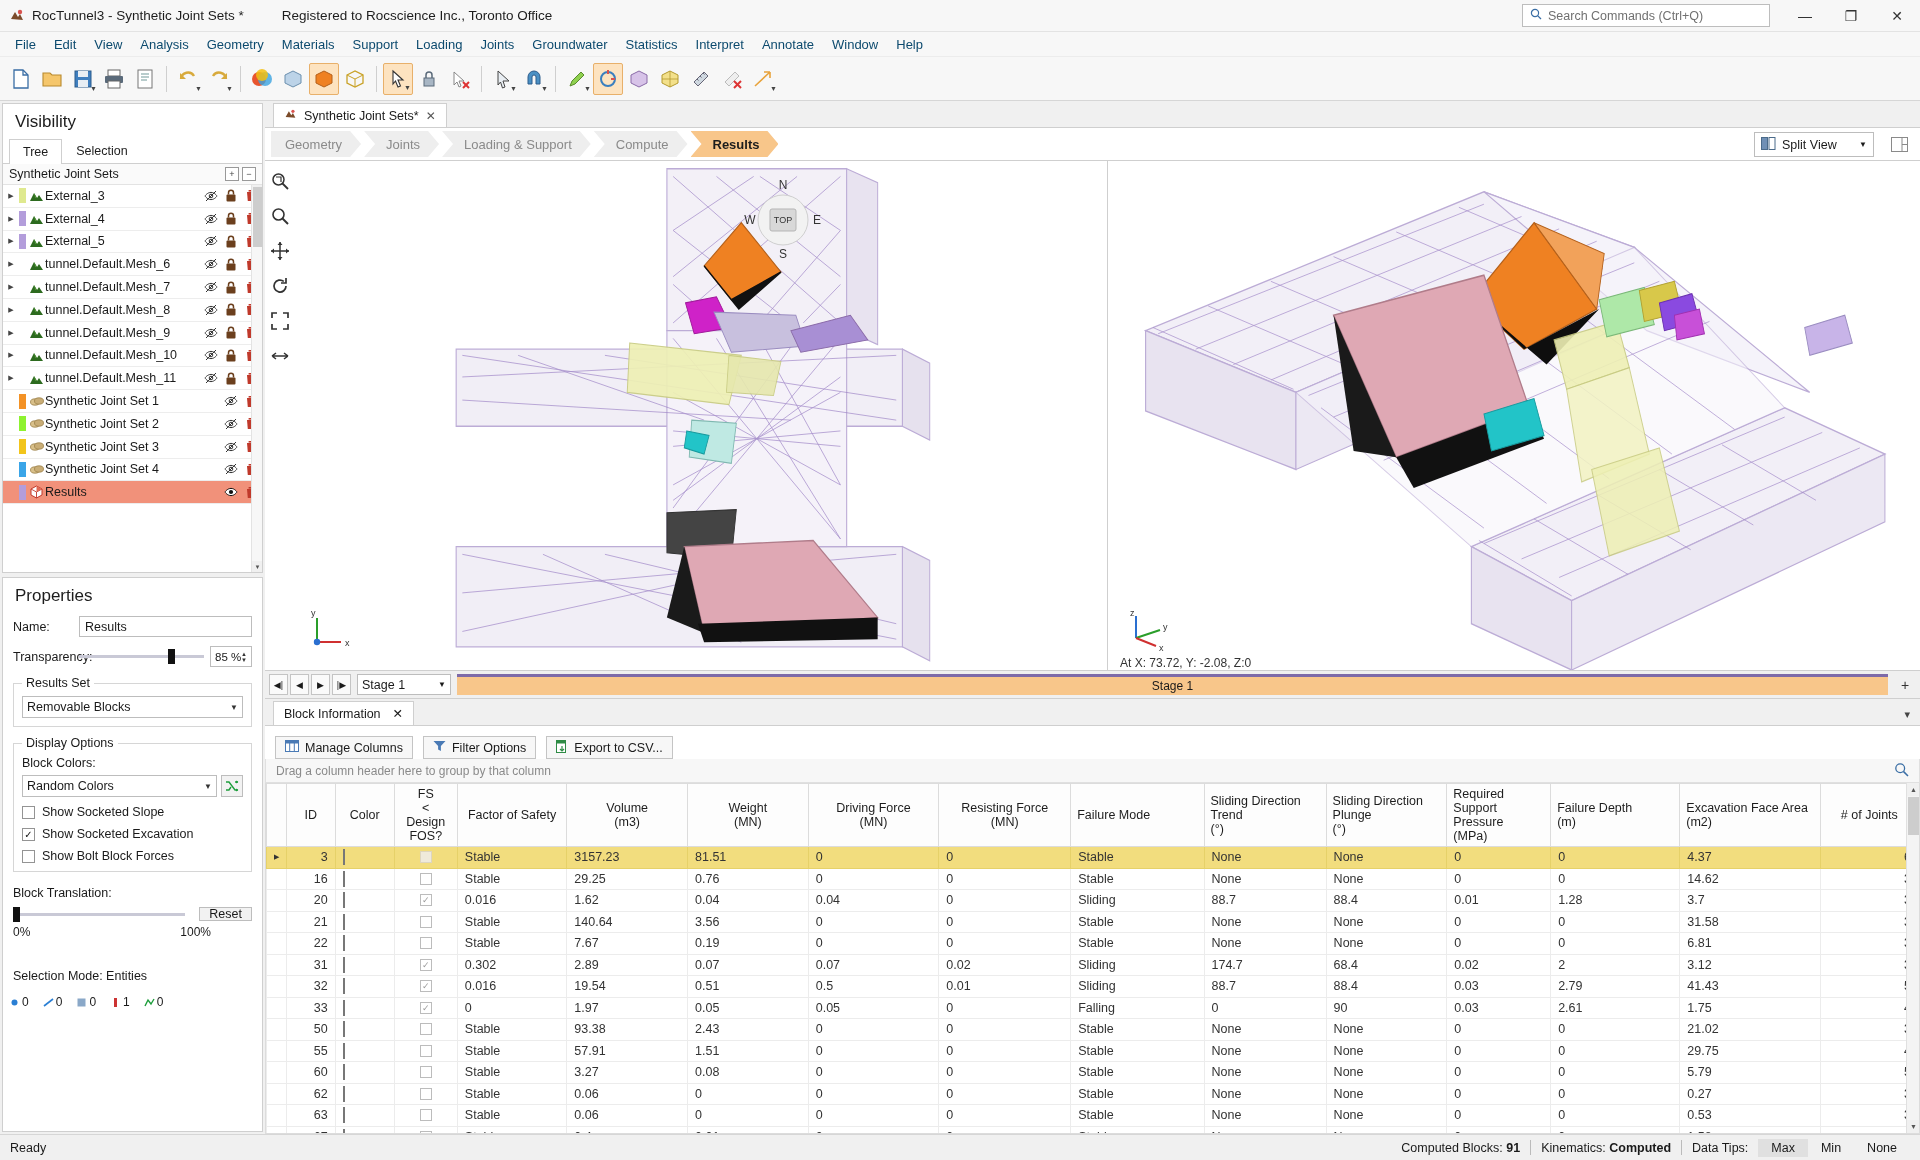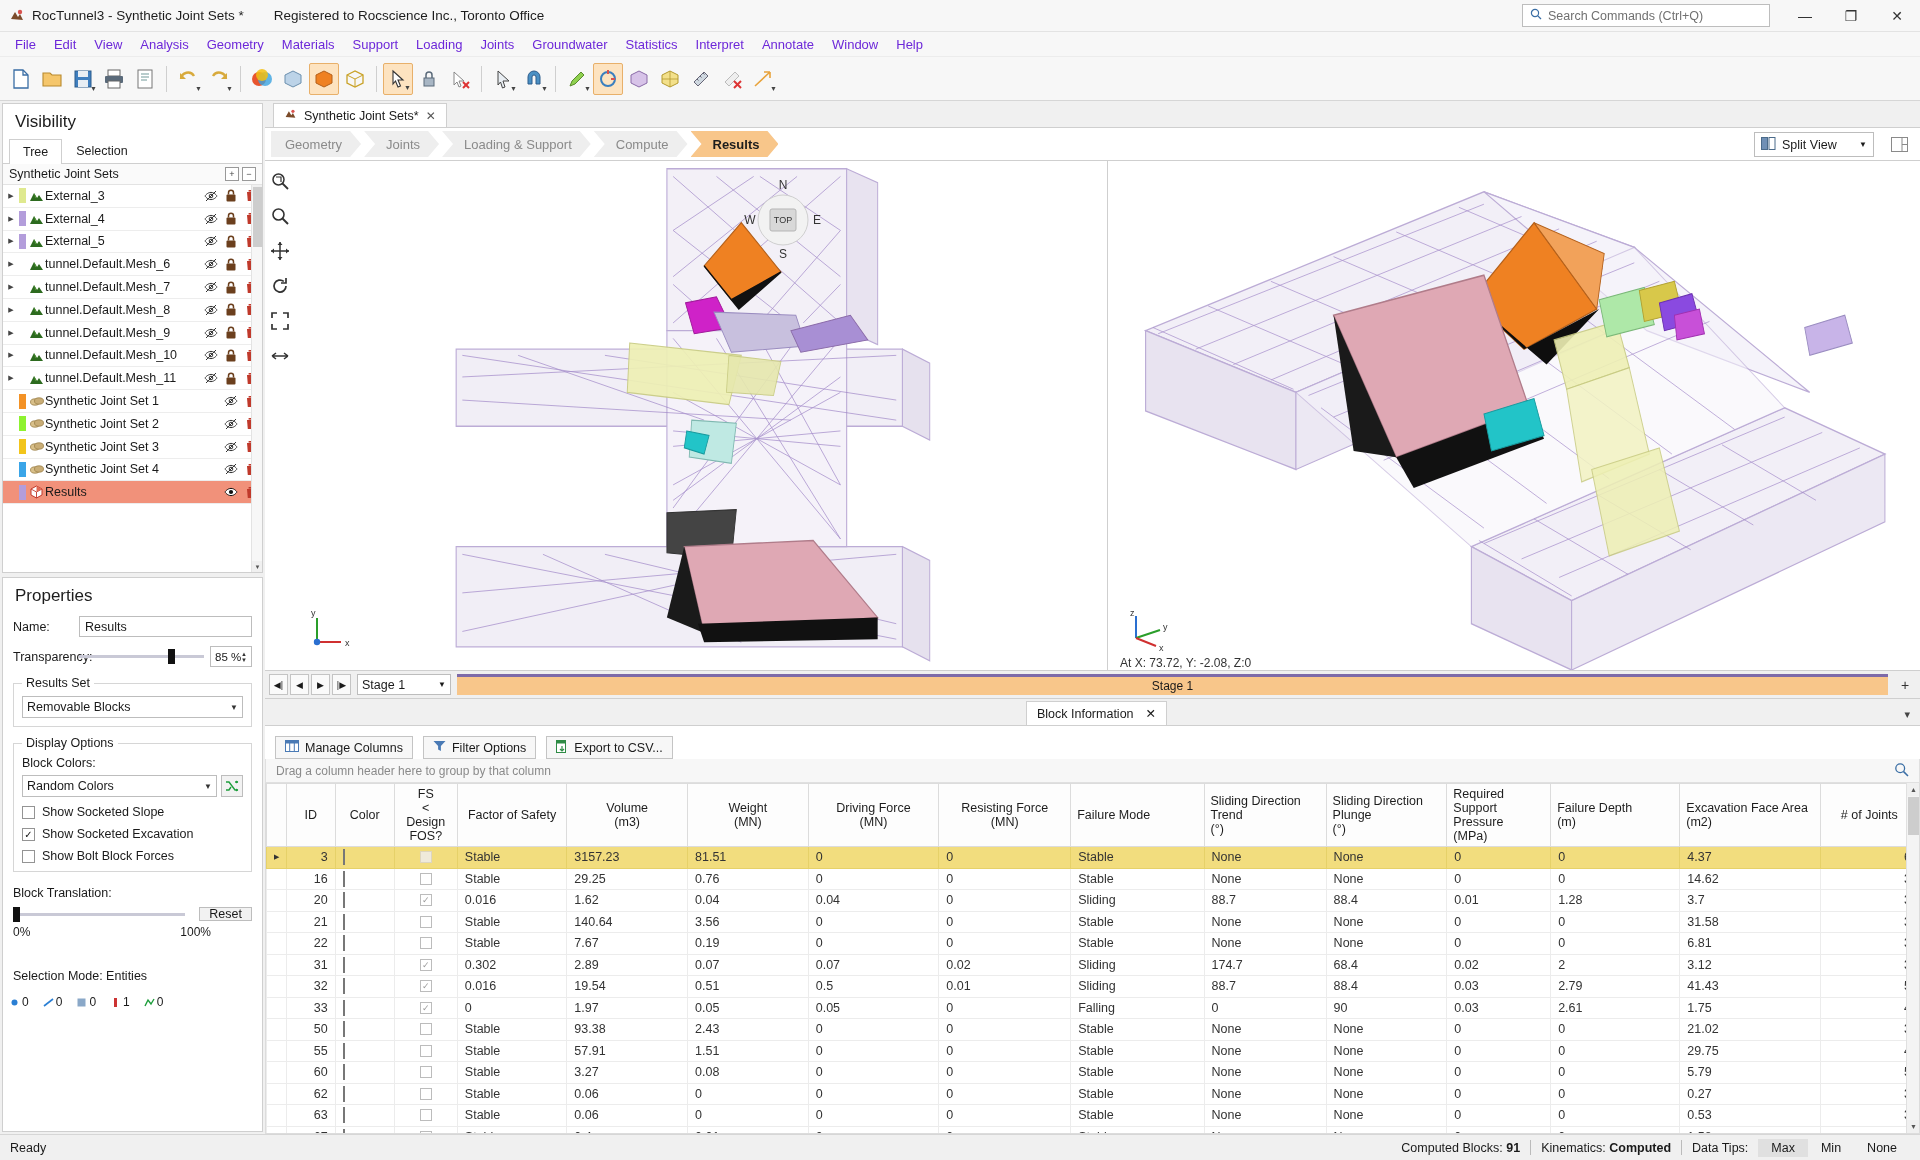--- a/index.html
+++ b/index.html
@@ -15,37 +15,37 @@
   .app { width: 1920px; height: 1160px; display: flex; flex-direction: column; background:#f0f0f0; }
 
   
   .titlebar {
     height: 32px; display: flex; align-items: center;
     background: #f7f7f7; border-bottom: 1px solid #e3e3e3;
     padding-left: 8px; flex-shrink: 0;
   }
   .title-icon { width: 18px; height: 18px; margin-right: 6px; display:flex;align-items:center;justify-content:center; }
   .title-text { font-size: 13.5px; color: #1d1d1d; }
-  .title-reg { font-size: 13.5px; color: #1d1d1d; margin-left: 30px; }
+  .title-reg { font-size: 13.5px; color: #1d1d1d; margin-left: 38px; }
   .titlebar-right { margin-left: auto; display: flex; align-items: center; height: 100%; }
   .searchbox {
     display: flex; align-items: center; gap: 6px;
     width: 248px; height: 23px; background: #fff;
     border: 1px solid #bdbdbd; padding: 0 7px; font-size: 12.5px; color: #707070;
     margin-right: 12px;
   }
   .win-btn { width: 46px; height: 32px; display:flex;align-items:center;justify-content:center; font-size: 14px; color:#333; }
 
   
   .menubar {
     height: 25px; display: flex; align-items: center;
     background: #f7f7f7; padding-left: 6px; flex-shrink: 0;
     border-bottom: 1px solid #ececec;
   }
-  .menu-item { padding: 0 9px; height: 25px; line-height: 25px; font-size: 13px; color:#6d28d9; }
+  .menu-item { padding: 0 9px; height: 25px; line-height: 25px; font-size: 13px; color:#0c4a6e; }
 
   
   .toolbar {
     height: 44px; display: flex; align-items: center;
     background: #f7f7f7; padding-left: 6px; flex-shrink: 0;
     border-bottom: 1px solid #d6d6d6; gap: 1px;
   }
   .tb-btn { width:30px; height:32px; display:flex;align-items:center;justify-content:center; border-radius:2px; position:relative;}
   .tb-sep { width:1px; height:26px; background:#cfcfcf; margin:0 5px; }
   .tb-btn.active { background:#fde3c0; border:1px solid #e8b06a; }
@@ -124,21 +124,21 @@
   .vport + .vport { border-left:1px solid #cfcfcf; }
 
   .stagebar { height:28px; display:flex; align-items:center; background:#f0f0f0; border-top:1px solid #cfcfcf; padding:0 4px; gap:2px;}
   .nav-btn { width:19px;height:21px;border:1px solid #c4c4c4;background:#fafafa;display:flex;align-items:center;justify-content:center;font-size:9px;}
   .stage-combo { width:94px; height:21px; border:1px solid #bdbdbd; background:#fff; display:flex;align-items:center;padding:0 4px;font-size:12.5px;margin-left:4px;}
   .stage-bar-track { flex:1; height:21px; background:#f8c68a; border-top:3px solid #7e6aa8; display:flex;align-items:center;justify-content:center; font-size:12px; margin:0 4px;}
   .plus-btn{width:22px;height:21px;display:flex;align-items:center;justify-content:center;font-size:14px;color:#333;}
 
   
   .bottompanel { height: 436px; display:flex; flex-direction:column; background:#f0f0f0; border-top:1px solid #cfcfcf; flex-shrink:0;}
-  .bp-tabs { height:26px; display:flex; align-items:flex-end; padding-left:8px; position:relative;justify-content:center;}
+  .bp-tabs { height:26px; display:flex; align-items:flex-end; padding-left:8px; position:relative;}
   .bp-tab { display:flex; align-items:center; gap:12px; height:24px; padding:0 10px; background:#fff; border:1px solid #cfcfcf; border-bottom:none; font-size:12.5px;}
   .bp-collapse { position:absolute; right:10px; bottom:4px; font-size:11px; color:#444; }
   .bp-toolbar { height:34px; background:#fff; border-top:1px solid #cfcfcf; display:flex; align-items:flex-end; padding:0 10px; gap:10px;}
   .tbtn { height:23px; border:1px solid #c4c4c4; background:#f7f7f7; display:flex; align-items:center; gap:6px; padding:0 9px; font-size:12.5px;}
   .grp-bar { height:24px; background:#f7f7f7; border:1px solid #e0e0e0; border-top:none; display:flex; align-items:center; padding-left:10px; font-size:12px; color:#8a8a8a; position:relative;}
   .search-ico { position:absolute; right:10px; top:3px; }
 
   table.grid { width:100%; border-collapse:collapse; table-layout:fixed; font-size:12.5px; background:#fff; }
   table.grid th {
      background:#fdfdfd; border:1px solid #dcdcdc; font-weight:normal; font-size:12.5px;

